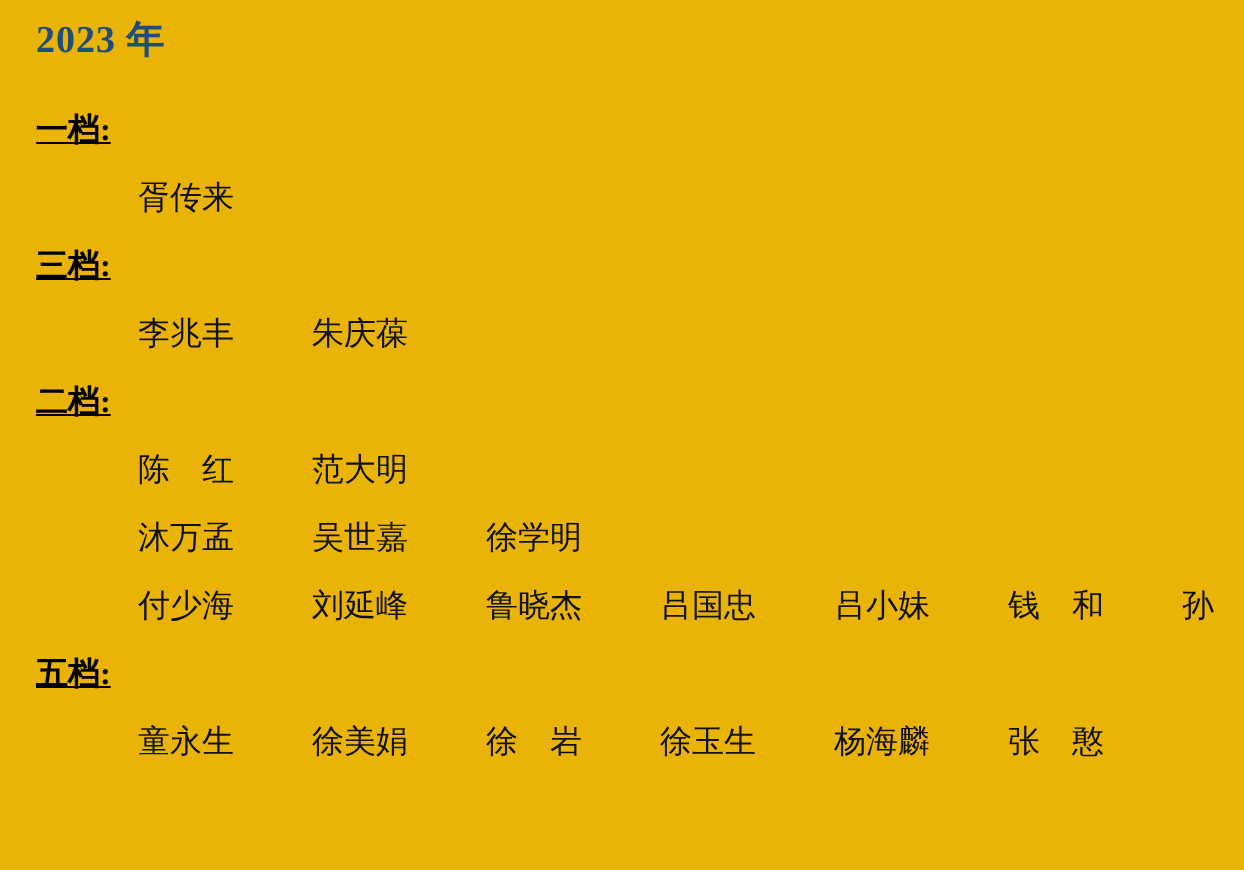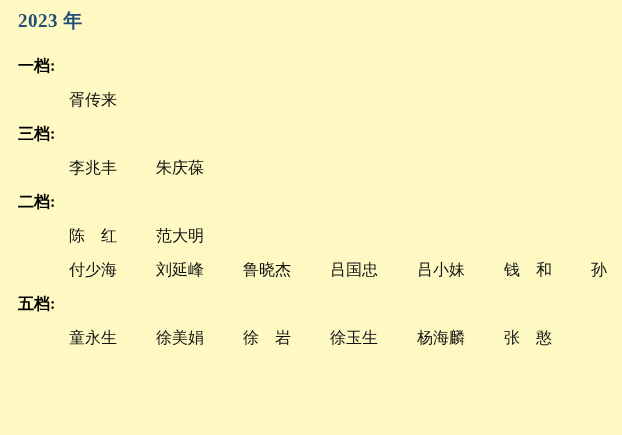--- a/index.html
+++ b/index.html
@@ -23,54 +23,56 @@
     line-height: 22px;
     font-weight: bold;
     margin: 0 0 25px 0;
     letter-spacing: 0.5px;
   }
   .line {
     font-size: 16px;
     line-height: 17px;
     margin: 0 0 17px 0;
     white-space: nowrap;
+    text-decoration: underline;
   }
   .tier-label {
     font-weight: bold;
     color: #000000;
   }
   .name-row {
     margin-left: 12px;
   }
   .name {
     display: inline-block;
     width: 87px;
     text-align: right;
     vertical-align: top;
   }
 </style>
 </head>
 <body>
 
-<div class="doc" style="background: #fef9c3; color: rgb(17, 17, 17);">
+<div class="doc" style="background: #eab308; color: rgb(17, 17, 17);">
   <h1 class="page-title" style="color: rgb(31, 78, 121);">2023 年</h1>
   <div id="tiers">
       <section class="tier">
         <div class="line tier-label">一档:</div>
         <div class="line name-row"><span class="name">胥传来</span></div>
       </section>
       <section class="tier">
         <div class="line tier-label">三档:</div>
         <div class="line name-row"><span class="name">李兆丰</span><span class="name">朱庆葆</span></div>
       </section>
       <section class="tier">
         <div class="line tier-label">二档:</div>
         <div class="line name-row"><span class="name">陈　红</span><span class="name">范大明</span></div>
       </section>
       <section class="tier">
+        <div class="line name-row"><span class="name">沐万孟</span><span class="name">吴世嘉</span><span class="name">徐学明</span></div>
       </section>
       <section class="tier">
         <div class="line name-row"><span class="name">付少海</span><span class="name">刘延峰</span><span class="name">鲁晓杰</span><span class="name">吕国忠</span><span class="name">吕小妹</span><span class="name">钱　和</span><span class="name">孙　宁</span></div>
         <div class="line tier-label">五档:</div>
         <div class="line name-row"><span class="name">童永生</span><span class="name">徐美娟</span><span class="name">徐　岩</span><span class="name">徐玉生</span><span class="name">杨海麟</span><span class="name">张　憨</span></div>
       </section>
     </div>
 </div>
 
 </body></html>

